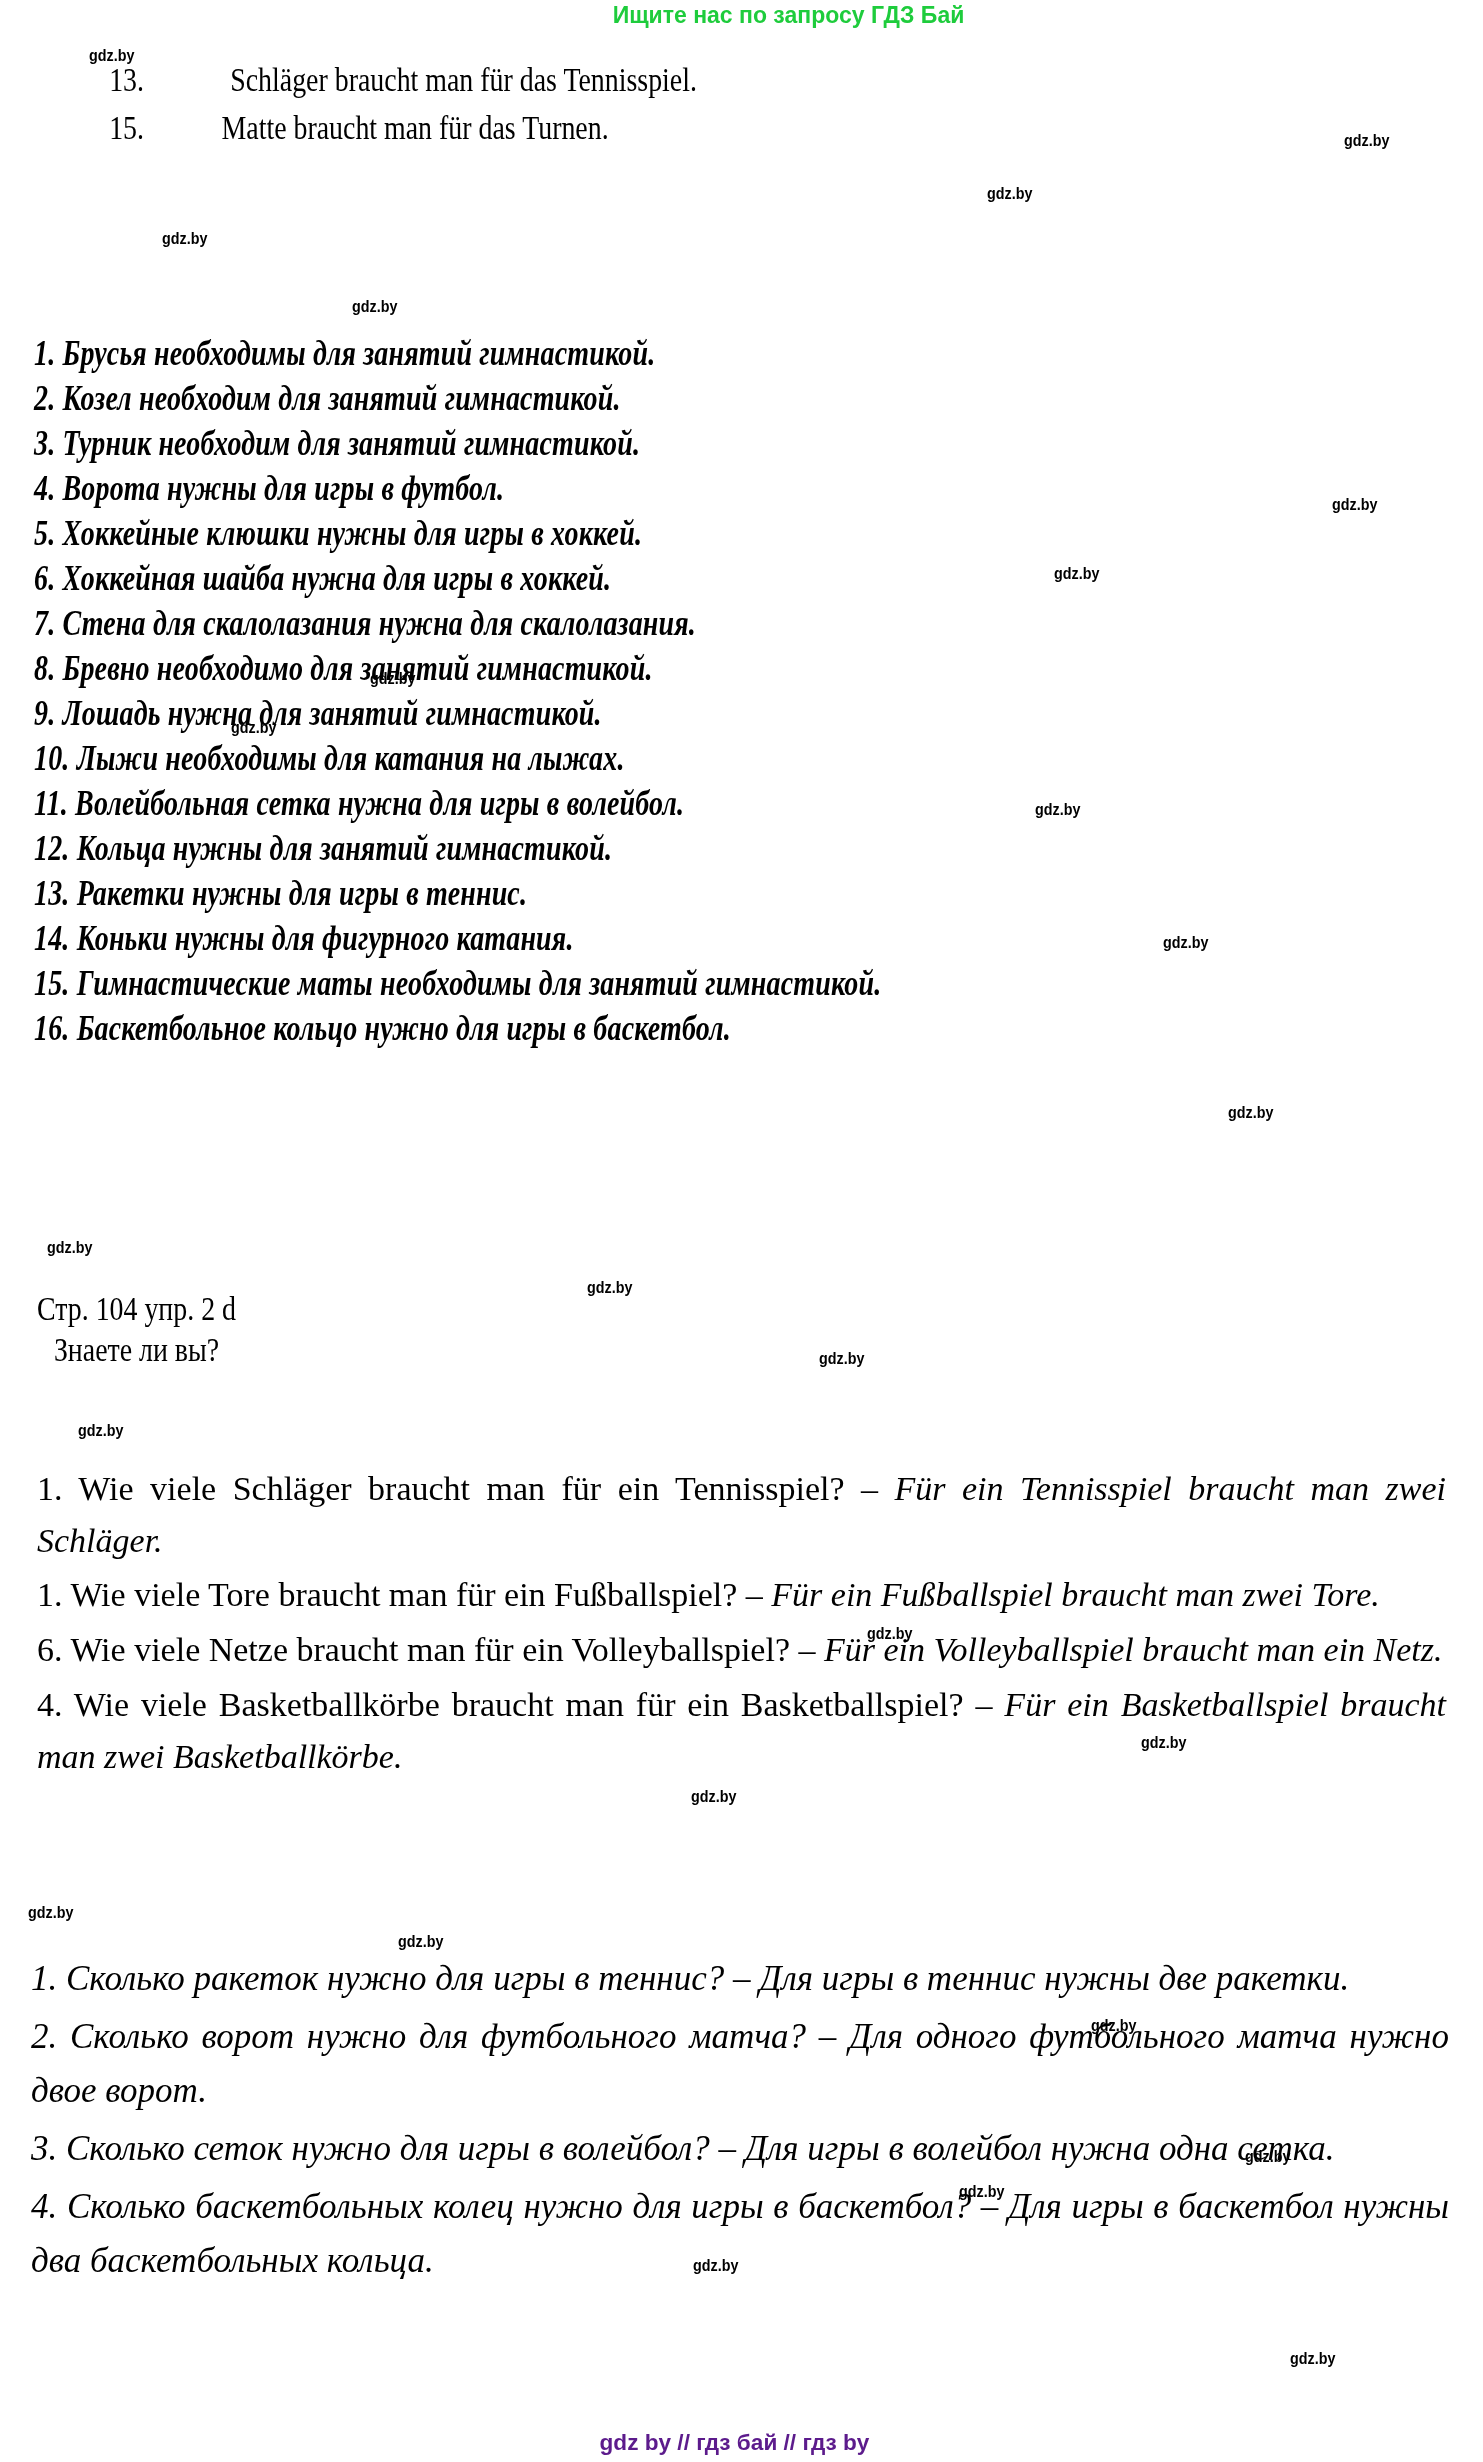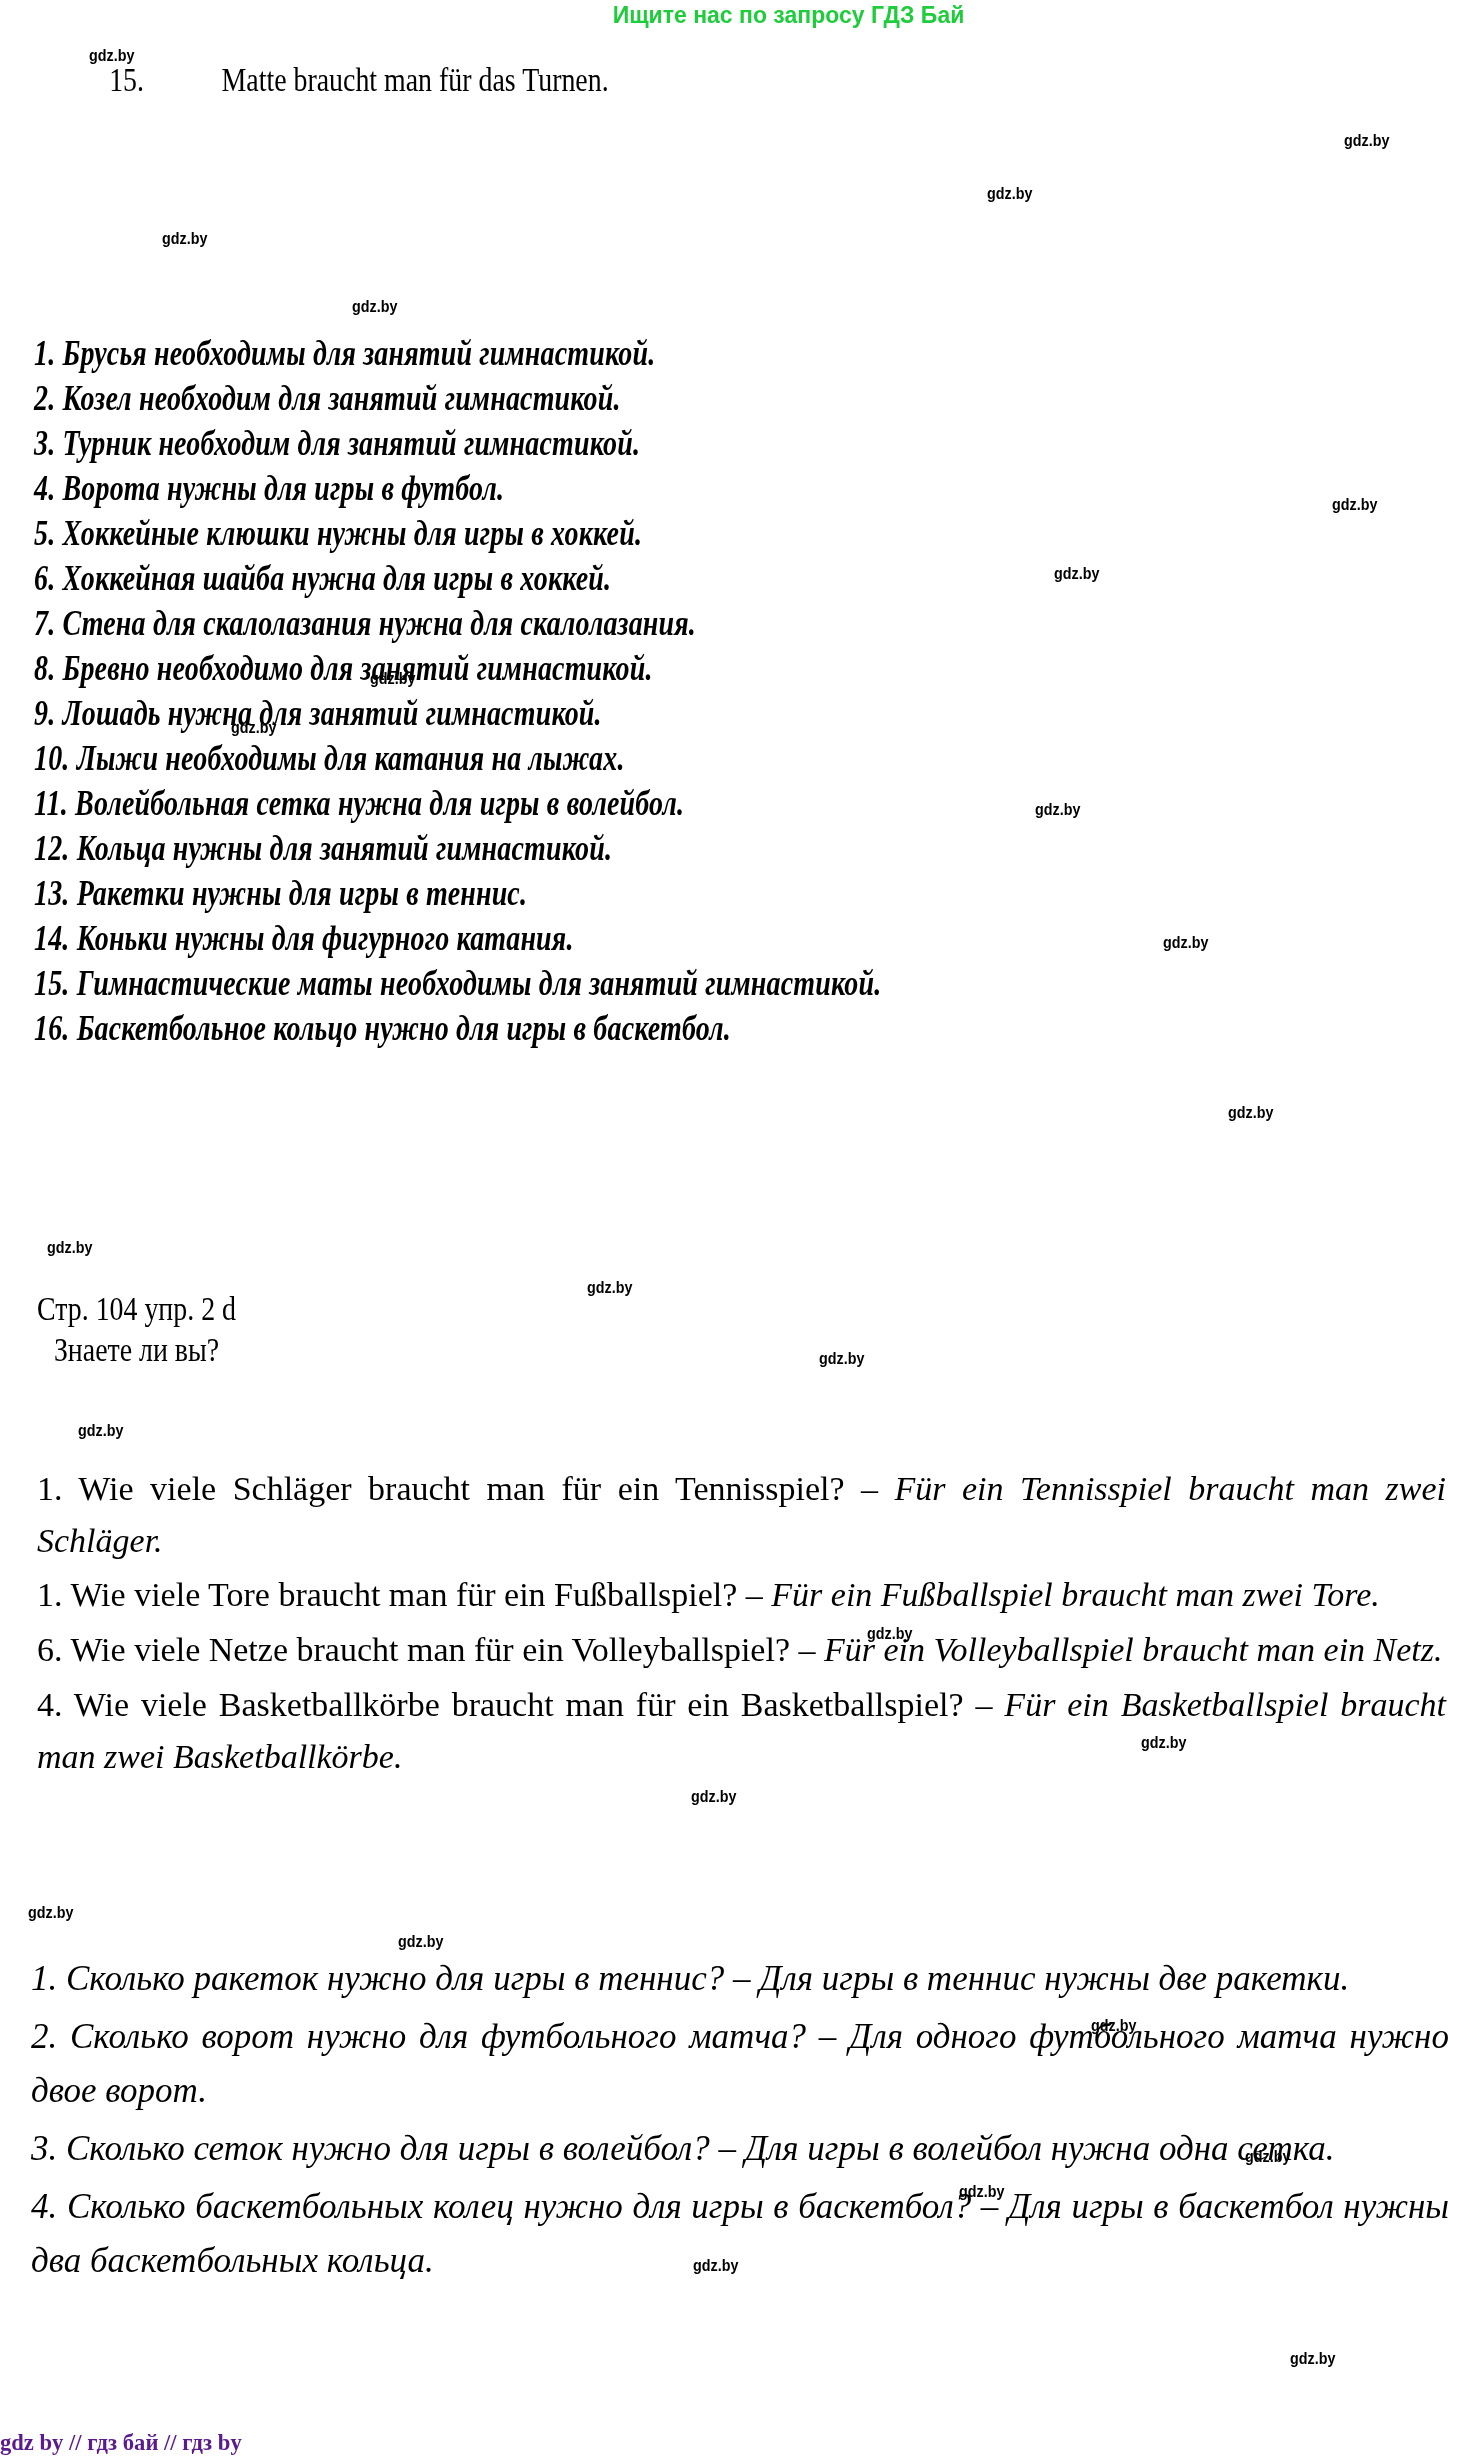--- a/index.html
+++ b/index.html
@@ -150,35 +150,40 @@
     text-align: justify;
     text-justify: inter-word;
   }
 
   
   .footer {
     position: absolute;
     left: 0;
     bottom: 6.2px;
     width: 1469px;
-    font-family: Liberation Serif, serif;
+    text-align: center;
+    font-family: Liberation Sans, sans-serif;
     font-size: 22.6px;
     font-weight: 600;
     color: #5c1b8c;
     white-space: nowrap;
   }
 </style>
 </head>
 <body>
 
 <div class="page">
 
   <div class="promo">Ищите нас по запросу ГДЗ Бай</div>
 
   <div class="de-top">
+    <div class="row">
+      <span class="num">13.</span>
+      <span class="txt">Schläger braucht man für das Tennisspiel.</span>
+    </div>
     <div class="row">
       <span class="num">15.</span>
       <span class="txt">Matte braucht man für das Turnen.</span>
     </div>
   </div>
 
   <div class="ru-list">
     <div class="li">1. Брусья необходимы для занятий гимнастикой.</div>
     <div class="li">2. Козел необходим для занятий гимнастикой.</div>
     <div class="li">3. Турник необходим для занятий гимнастикой.</div>

